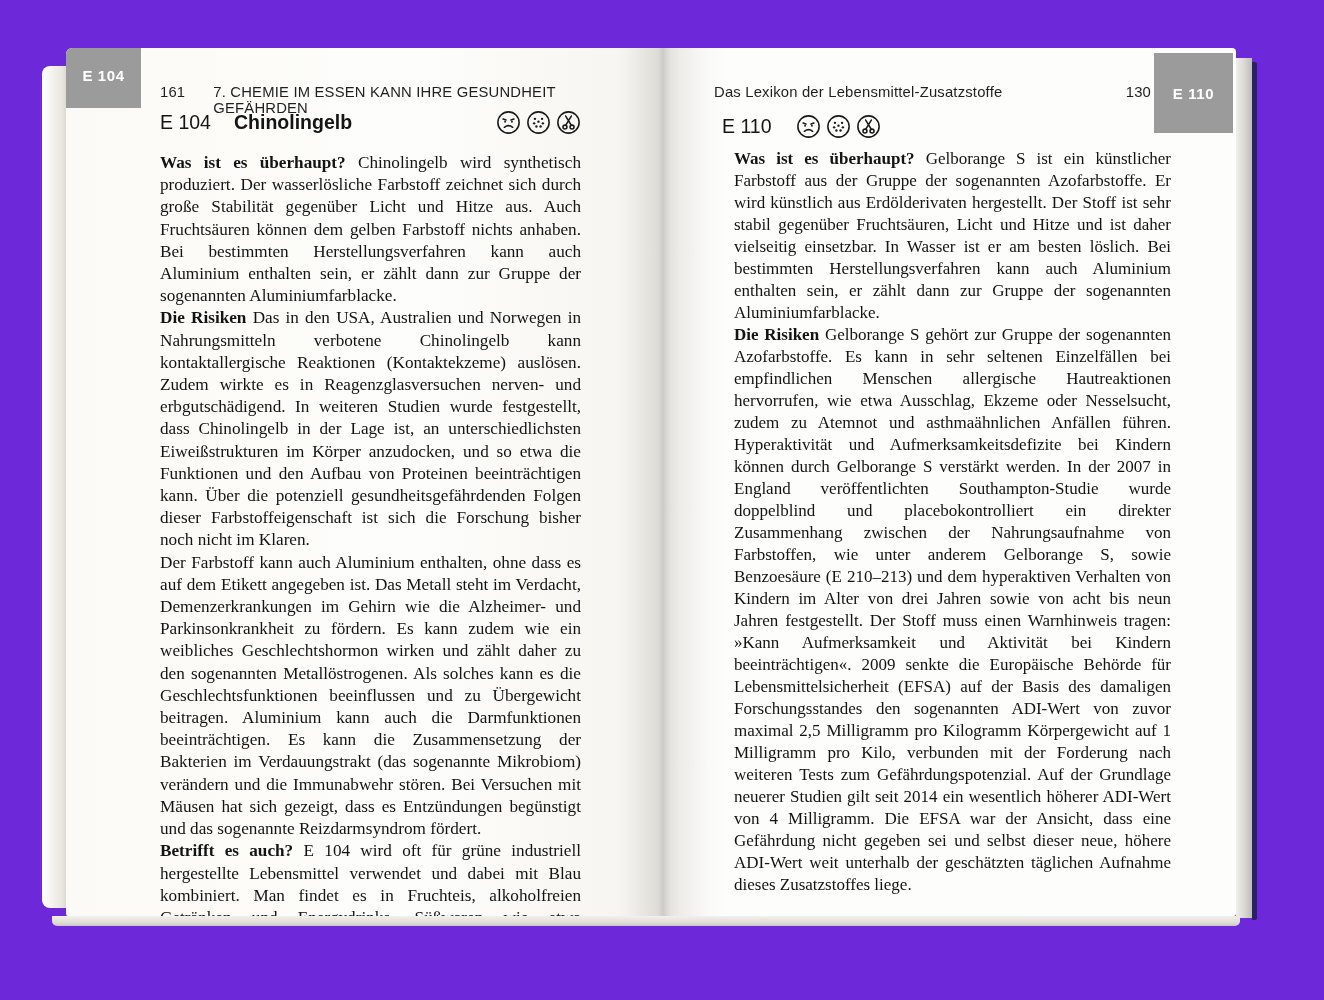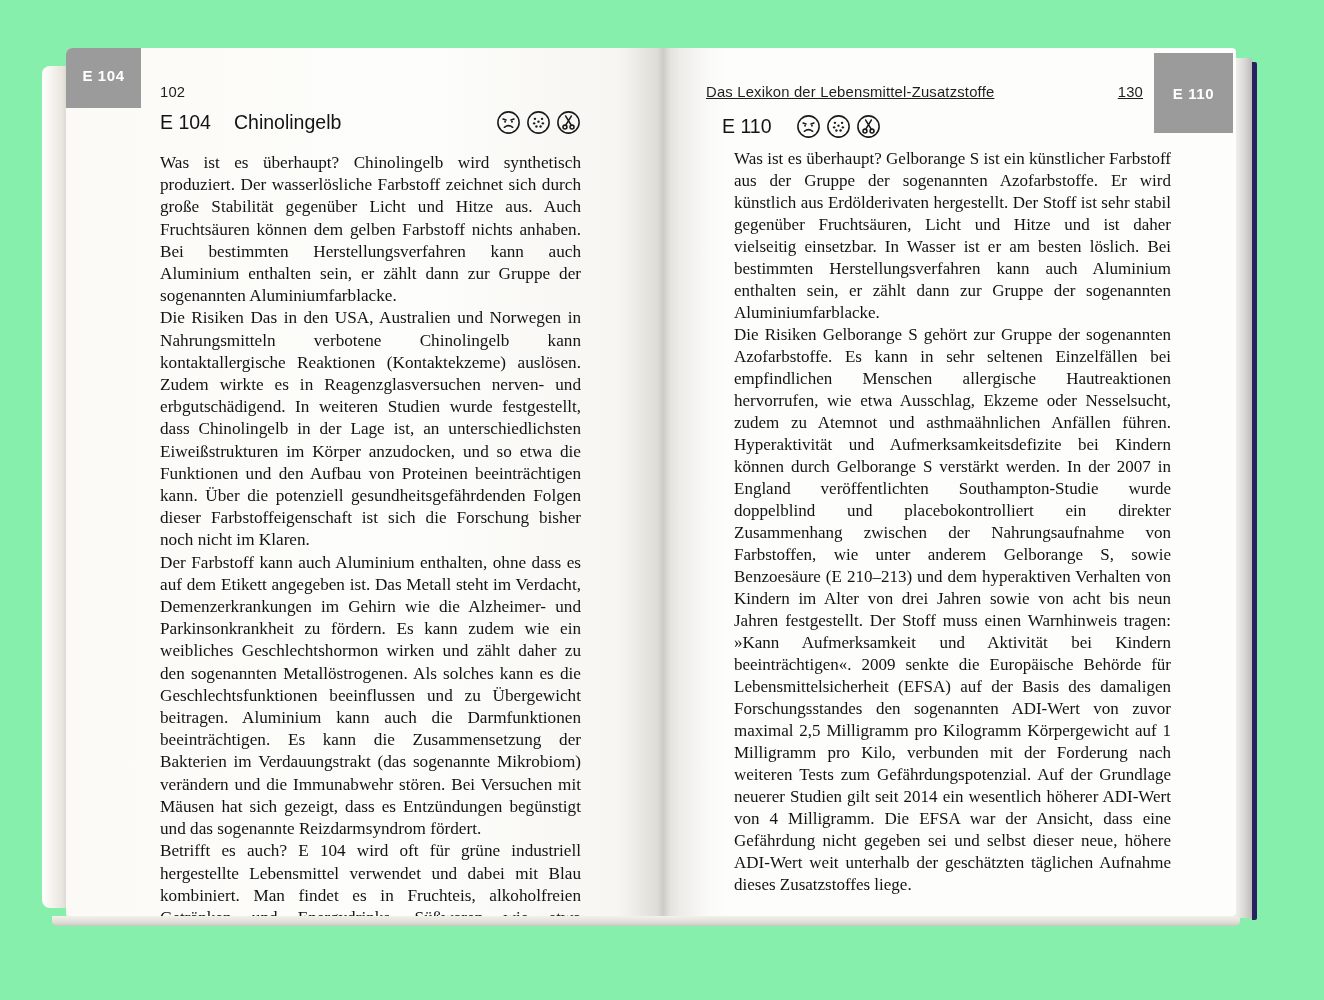--- a/index.html
+++ b/index.html
@@ -1,20 +1,20 @@
 <!DOCTYPE html>
 <html lang="de"><head>
 <meta charset="utf-8">
 <style>
   html,body{margin:0;padding:0;}
   body{
     width:1324px;height:1000px;background:#ffffff;overflow:hidden;
     font-family:"Liberation Sans",sans-serif;color:#1b1b1b;
   }
-  .scene{position:relative;width:1324px;height:1000px;background:#86efac;}
+  .scene{position:relative;width:1324px;height:1000px;background:#6d28d9;}
 
   
   .edge-left{
     position:absolute;left:42px;top:66px;width:24px;height:842px;
     background:linear-gradient(to right,#ffffff 0%,#f4f2ec 45%,#e7e5de 85%,#dcdad3 100%);
     border-radius:8px 0 0 8px;
   }
   .edge-bottom{
     position:absolute;left:52px;top:916px;width:1188px;height:10px;
     background:linear-gradient(to bottom,#f3f1ec 0%,#dddbd4 70%,#c9c7c1 100%);
@@ -54,61 +54,62 @@
   }
   .tab-left{left:0;top:-6px;width:75px;height:66px;}
   .tab-right{right:3px;top:5px;width:79px;height:80px;}
 
   
   .runhead{
     position:absolute;display:flex;align-items:baseline;
     font-size:14.8px;color:#1f1f1f;letter-spacing:0.2px;
   }
   .runhead-left{left:94px;top:36px;width:421px;gap:28px;}
-  .runhead-right{left:44px;top:36px;width:437px;justify-content:space-between;text-decoration:underline;}
+  .runhead-right{left:52px;top:36px;width:437px;justify-content:space-between;}
 
   
   .entry{
     position:absolute;display:flex;align-items:center;
     font-size:19.5px;color:#141414;
   }
   .entry-left{left:94px;top:62px;width:421px;}
   .entry-right{left:60px;top:66px;width:437px;}
   .entry .code{width:74px;flex:0 0 auto;}
-  .entry .ename{flex:1 1 auto;}
+  .entry .ename{flex:1 1 auto;font-weight:bold;}
   .icons{display:flex;gap:5px;flex:0 0 auto;}
   .icons svg{display:block;}
 
   
   .bodytext{
     position:absolute;
     font-family:"Liberation Serif",serif;color:#131313;
     text-align:justify;
     hyphens:auto;-webkit-hyphens:auto;
   }
   .bodytext p{margin:0;}
-  .bodytext .lead{font-weight:normal;margin-top:6px;}
+  .bodytext .lead{font-weight:bold;margin-top:6px;}
   .body-left{left:94px;top:104px;width:421px;height:752px;font-size:17.2px;line-height:22.2px;}
   .body-right{left:72px;top:100px;width:437px;height:760px;font-size:17px;line-height:22px;}
 </style>
 </head>
 <body>
 
 <div class="scene">
 
   <div class="edge-left"></div>
   <div class="edge-bottom"></div>
   <div class="edge-right"></div>
   <div class="cover-right" id="cover-right" style="background: rgb(42, 33, 99);"></div>
 
   <div class="page page-left">
     <div class="tab tab-left" id="tab-left" style="background: rgb(155, 155, 155);">E 104</div>
 
     <div class="runhead runhead-left">
-      <span>102</span>
+      <span>161</span>
+      <span>7. CHEMIE IM ESSEN KANN IHRE GESUNDHEIT GEFÄHRDEN</span>
     </div>
 
     <div class="entry entry-left">
       <span class="code">E 104</span>
       <span class="ename">Chinolingelb</span>
       <span class="icons">
         <svg width="25" height="25" viewBox="0 0 24 24" fill="none" stroke="#1a1a1a" stroke-width="1.5" stroke-linecap="round">
           <circle cx="12" cy="12" r="10.2"></circle>
           <path d="M6.8 8.6 L9.6 9.6 M17.2 8.6 L14.4 9.6"></path>
           <circle cx="8.7" cy="11.3" r="0.9" fill="#1a1a1a" stroke="none"></circle>

